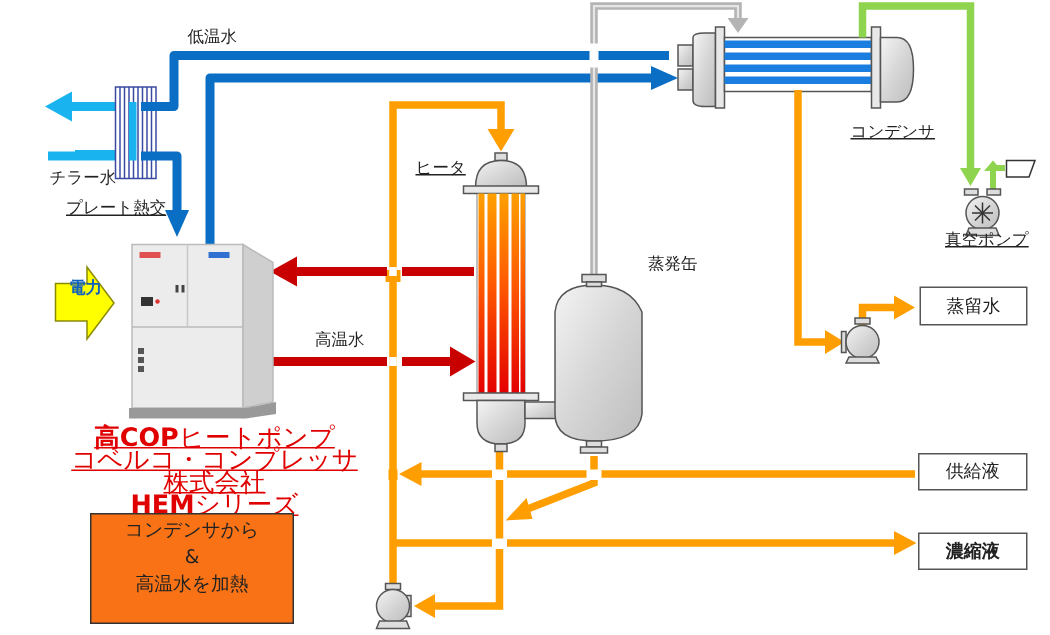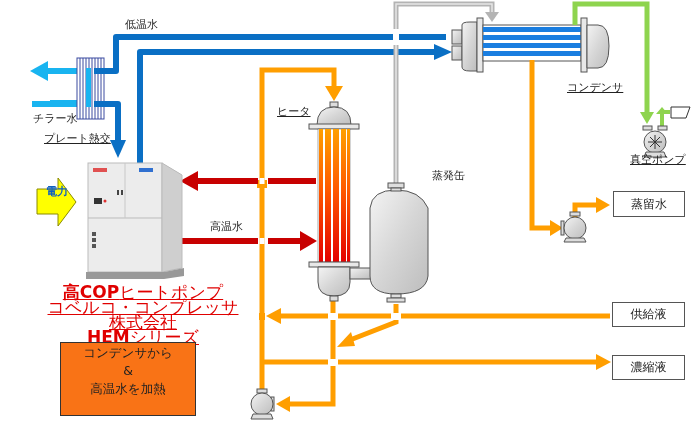--- a/index.html
+++ b/index.html
@@ -210,21 +210,21 @@
 <div class="lbl ul" style="left:44px;top:131px;">プレート熱交</div>
 <div class="lbl ul" style="left:277px;top:104px;">ヒータ</div>
 <div class="lbl" style="left:432px;top:168px;">蒸発缶</div>
 <div class="lbl ul" style="left:567px;top:80px;">コンデンサ</div>
 <div class="lbl ul" style="left:630px;top:152px;text-align:right;">真空ポンプ</div>
 <div class="lbl" style="left:210px;top:219px;">高温水</div>
 <div class="power">電力</div>
 
 <div class="box" style="left:613px;top:191px;width:70px;height:24px;">蒸留水</div>
 <div class="box" style="left:612px;top:302px;width:71px;height:23px;">供給液</div>
-<div class="box" style="left:612px;top:355px;width:71px;height:23px;">濃縮液</div>
+<div class="box" style="left:612px;top:355px;width:71px;height:23px;font-weight:bold;">濃縮液</div>
 
 <div class="maker">
   <div><b>高COP</b><span>ヒートポンプ</span></div>
   <div>コベルコ・コンプレッサ株式会社</div>
   <div><b>HEM</b><span>シリーズ</span></div>
 </div>
 
 <div class="note">
   <div>コンデンサから</div>
   <div>&amp;</div>

